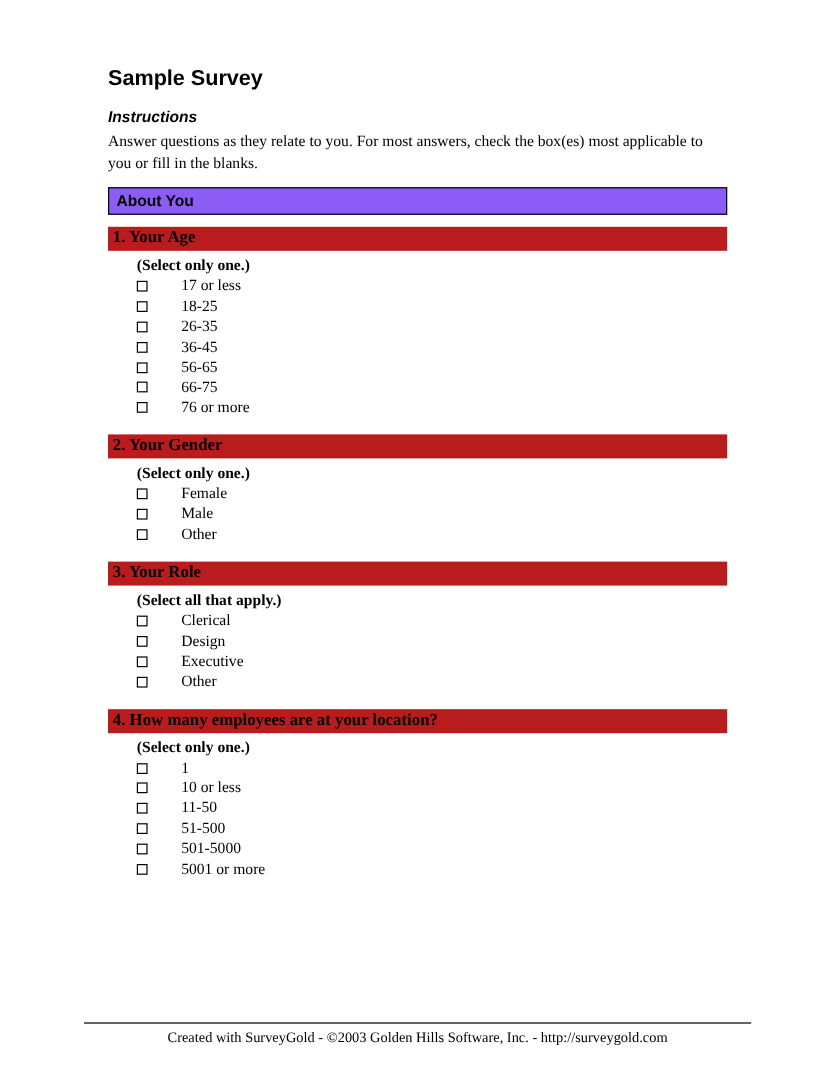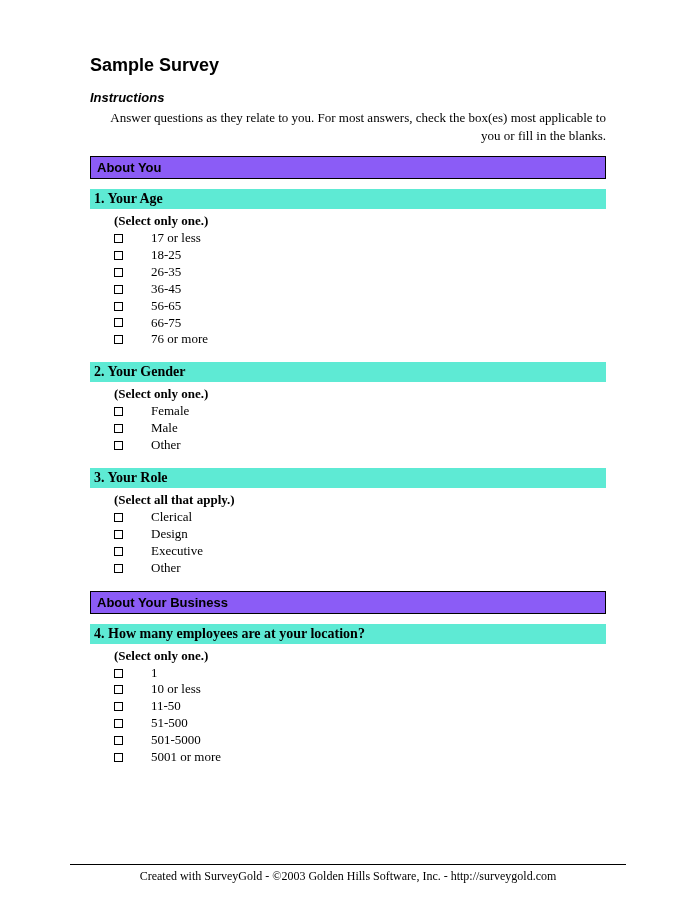--- a/index.html
+++ b/index.html
@@ -27,35 +27,34 @@
       font-family: Arial, Helvetica, sans-serif;
       font-size: 13px;
       font-weight: bold;
       font-style: italic;
       margin-bottom: 4px;
     }
     .instructions-text {
       font-size: 13px;
       line-height: 1.35;
       margin-bottom: 12px;
-      text-align: right;
     }
     .section-header {
       font-family: Arial, Helvetica, sans-serif;
       font-size: 13px;
       font-weight: bold;
       border: 1px solid #000;
       padding: 3px 6px;
       background: #8b5cf6;
       margin-bottom: 10px;
     }
     .question-header {
       font-size: 14px;
       font-weight: bold;
-      background: #5eead4;
+      background: #b91c1c;
       padding: 2px 4px;
       margin-bottom: 4px;
     }
     .question-instruction {
       font-size: 13px;
       font-weight: bold;
       margin-left: 24px;
       margin-bottom: 1px;
     }
     .option-row {
@@ -72,21 +71,21 @@
       height: 9px;
       border: 1px solid #000;
       margin-right: 28px;
       flex-shrink: 0;
     }
     .question-block {
       margin-bottom: 14px;
     }
     .footer {
       position: absolute;
-      bottom: 16px;
+      bottom: 28px;
       left: 0;
       right: 0;
       text-align: center;
       font-size: 12px;
     }
     .footer-line {
       border-top: 1px solid #000;
       margin: 0 70px 4px 70px;
     }
   </style>
@@ -161,21 +160,20 @@
       </div>
       <div class="option-row">
         <span class="checkbox"></span>
         <span>Executive</span>
       </div>
       <div class="option-row">
         <span class="checkbox"></span>
         <span>Other</span>
       </div>
     </div>
-    <div class="section-header">About Your Business</div>
     <div class="question-block">
       <div class="question-header">4. How many employees are at your location?</div>
       <div class="question-instruction">(Select only one.)</div>
       <div class="option-row">
         <span class="checkbox"></span>
         <span>1</span>
       </div>
       <div class="option-row">
         <span class="checkbox"></span>
         <span>10 or less</span>

